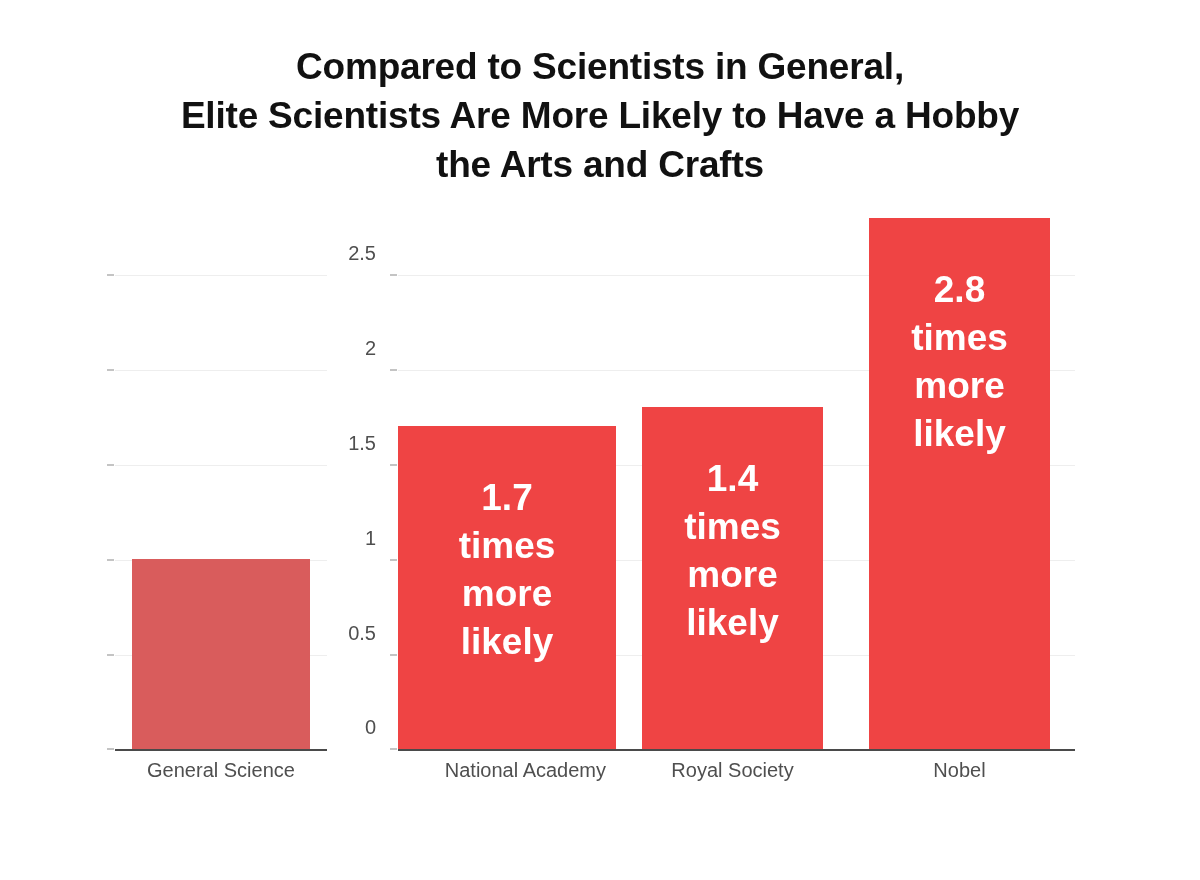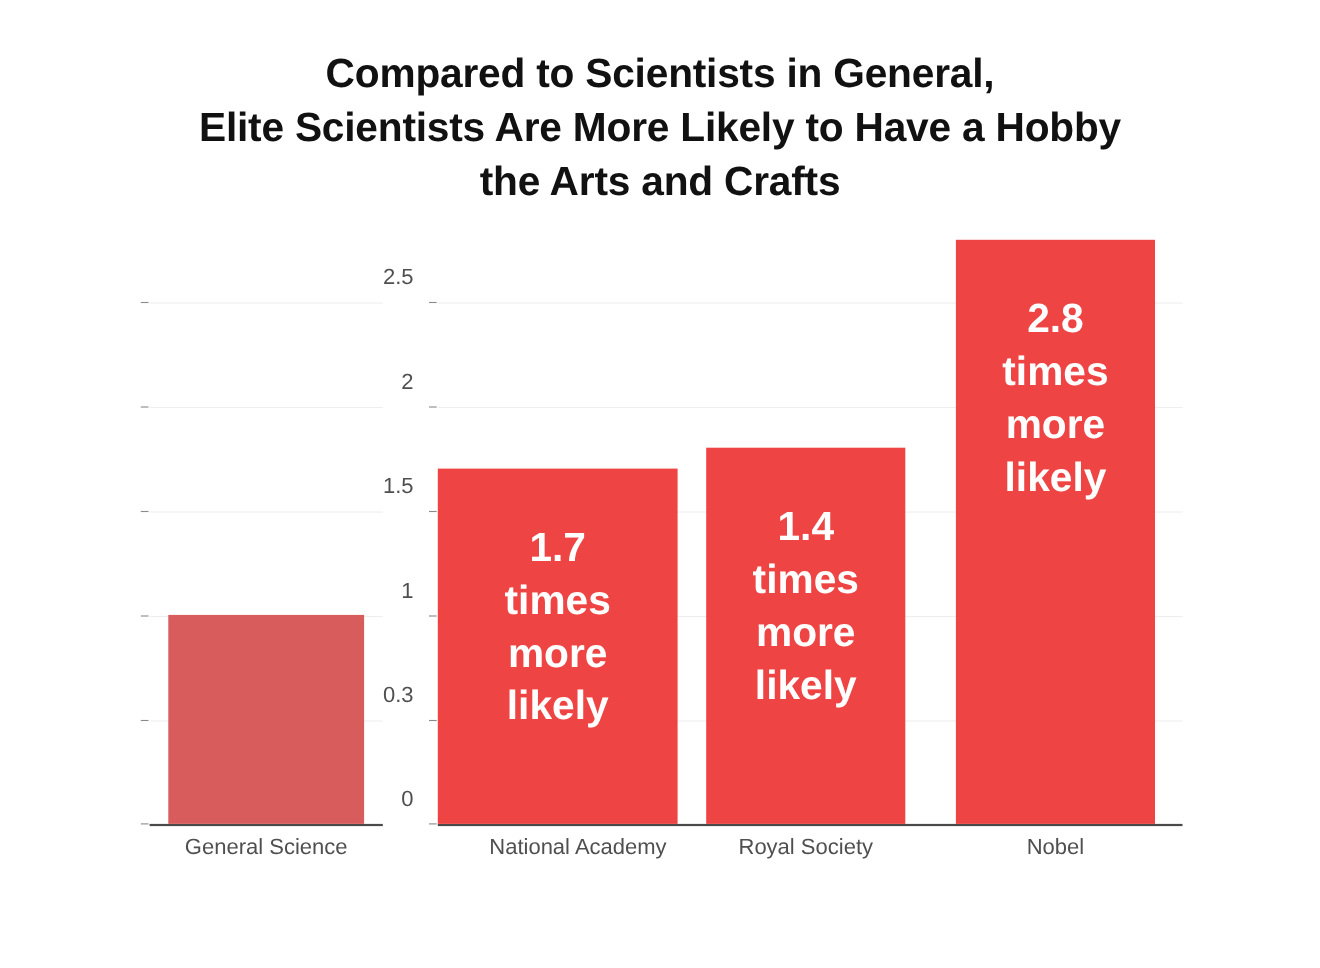--- a/index.html
+++ b/index.html
@@ -37,21 +37,21 @@
     color: #111111;
     letter-spacing: -0.2px;
     white-space: pre-line;
   }
 
   
   .panel {
     position: absolute;
   }
 
-  #panel-left  { left: 136px; top: 190px; width: 212px; height: 561px; }
+  #panel-left  { left: 115px; top: 190px; width: 212px; height: 561px; }
   #panel-right { left: 398px; top: 190px; width: 677px; height: 561px; }
 
   .gridline {
     position: absolute;
     left: 0;
     right: 0;
     height: 1px;
     background: #eeeeee;
   }
 
@@ -161,21 +161,21 @@
     <div class="ytick-dash" style="bottom:379.7px"></div>
     <div class="ytick-dash" style="bottom:284.7px"></div>
     <div class="ytick-dash" style="bottom:189.8px"></div>
     <div class="ytick-dash" style="bottom:94.9px"></div>
     <div class="ytick-dash" style="bottom:1px"></div>
 
     <div class="ytick" style="bottom:474.6px">2.5</div>
     <div class="ytick" style="bottom:379.7px">2</div>
     <div class="ytick" style="bottom:284.7px">1.5</div>
     <div class="ytick" style="bottom:189.8px">1</div>
-    <div class="ytick" style="bottom:94.9px">0.3</div>
+    <div class="ytick" style="bottom:94.9px">0.5</div>
     <div class="ytick" style="bottom:1px">0</div>
 
     <div class="axis-line"></div>
 
     <div class="bar bar-main" style="left:0; width:218px; height:322.7px;">
       <div class="bar-label">1.7
 times
 more
 likely</div>
     </div>

